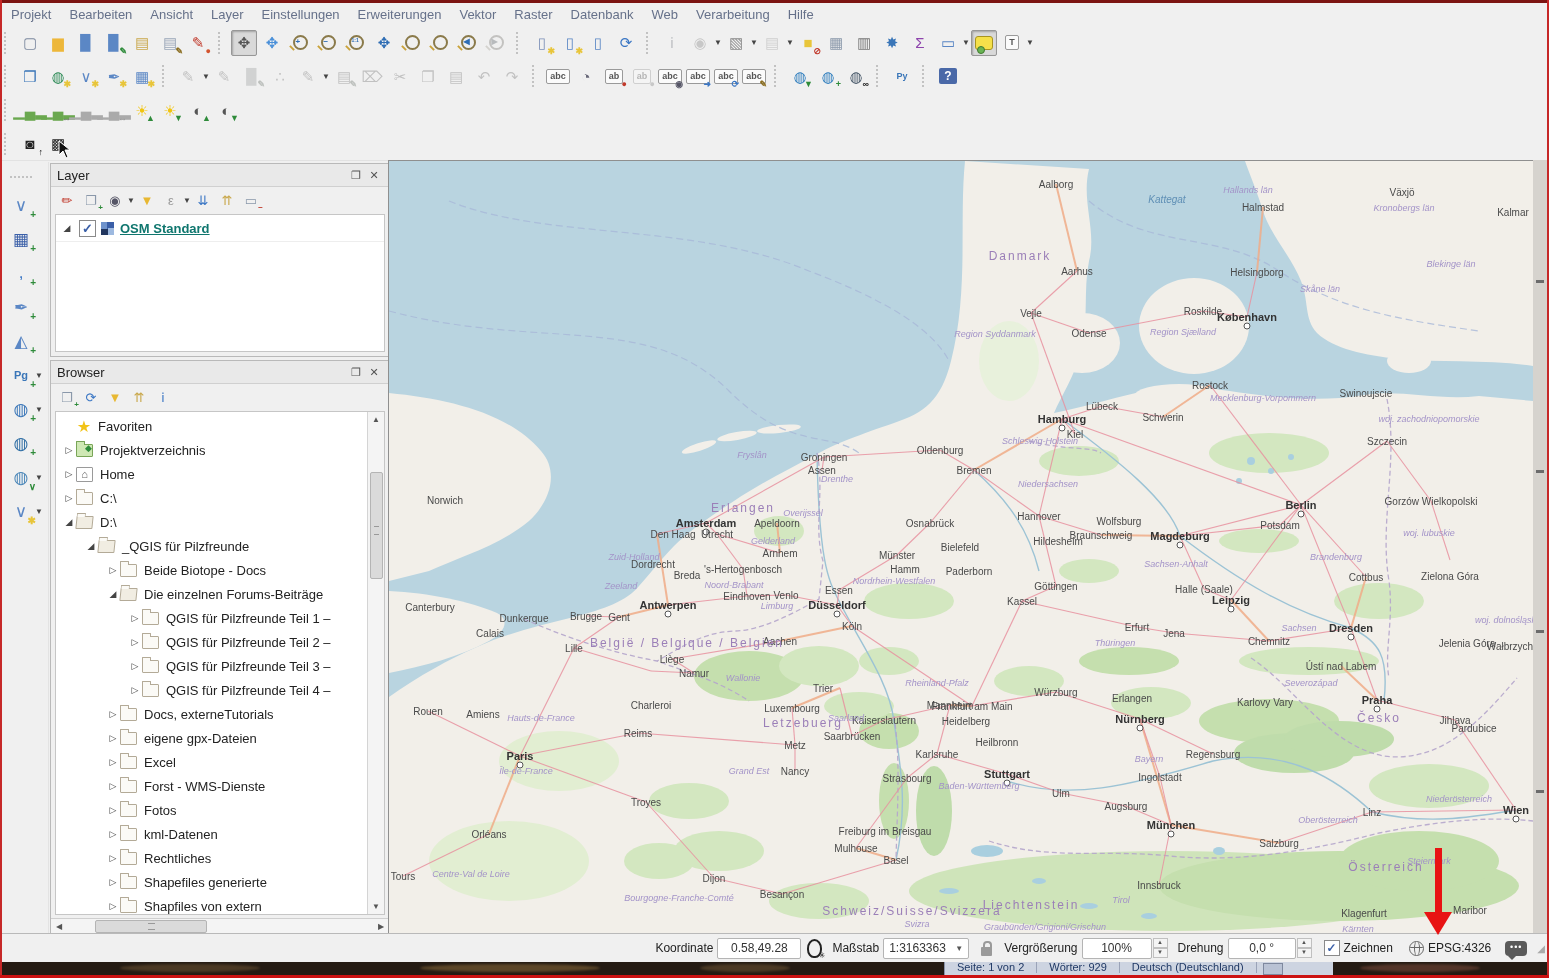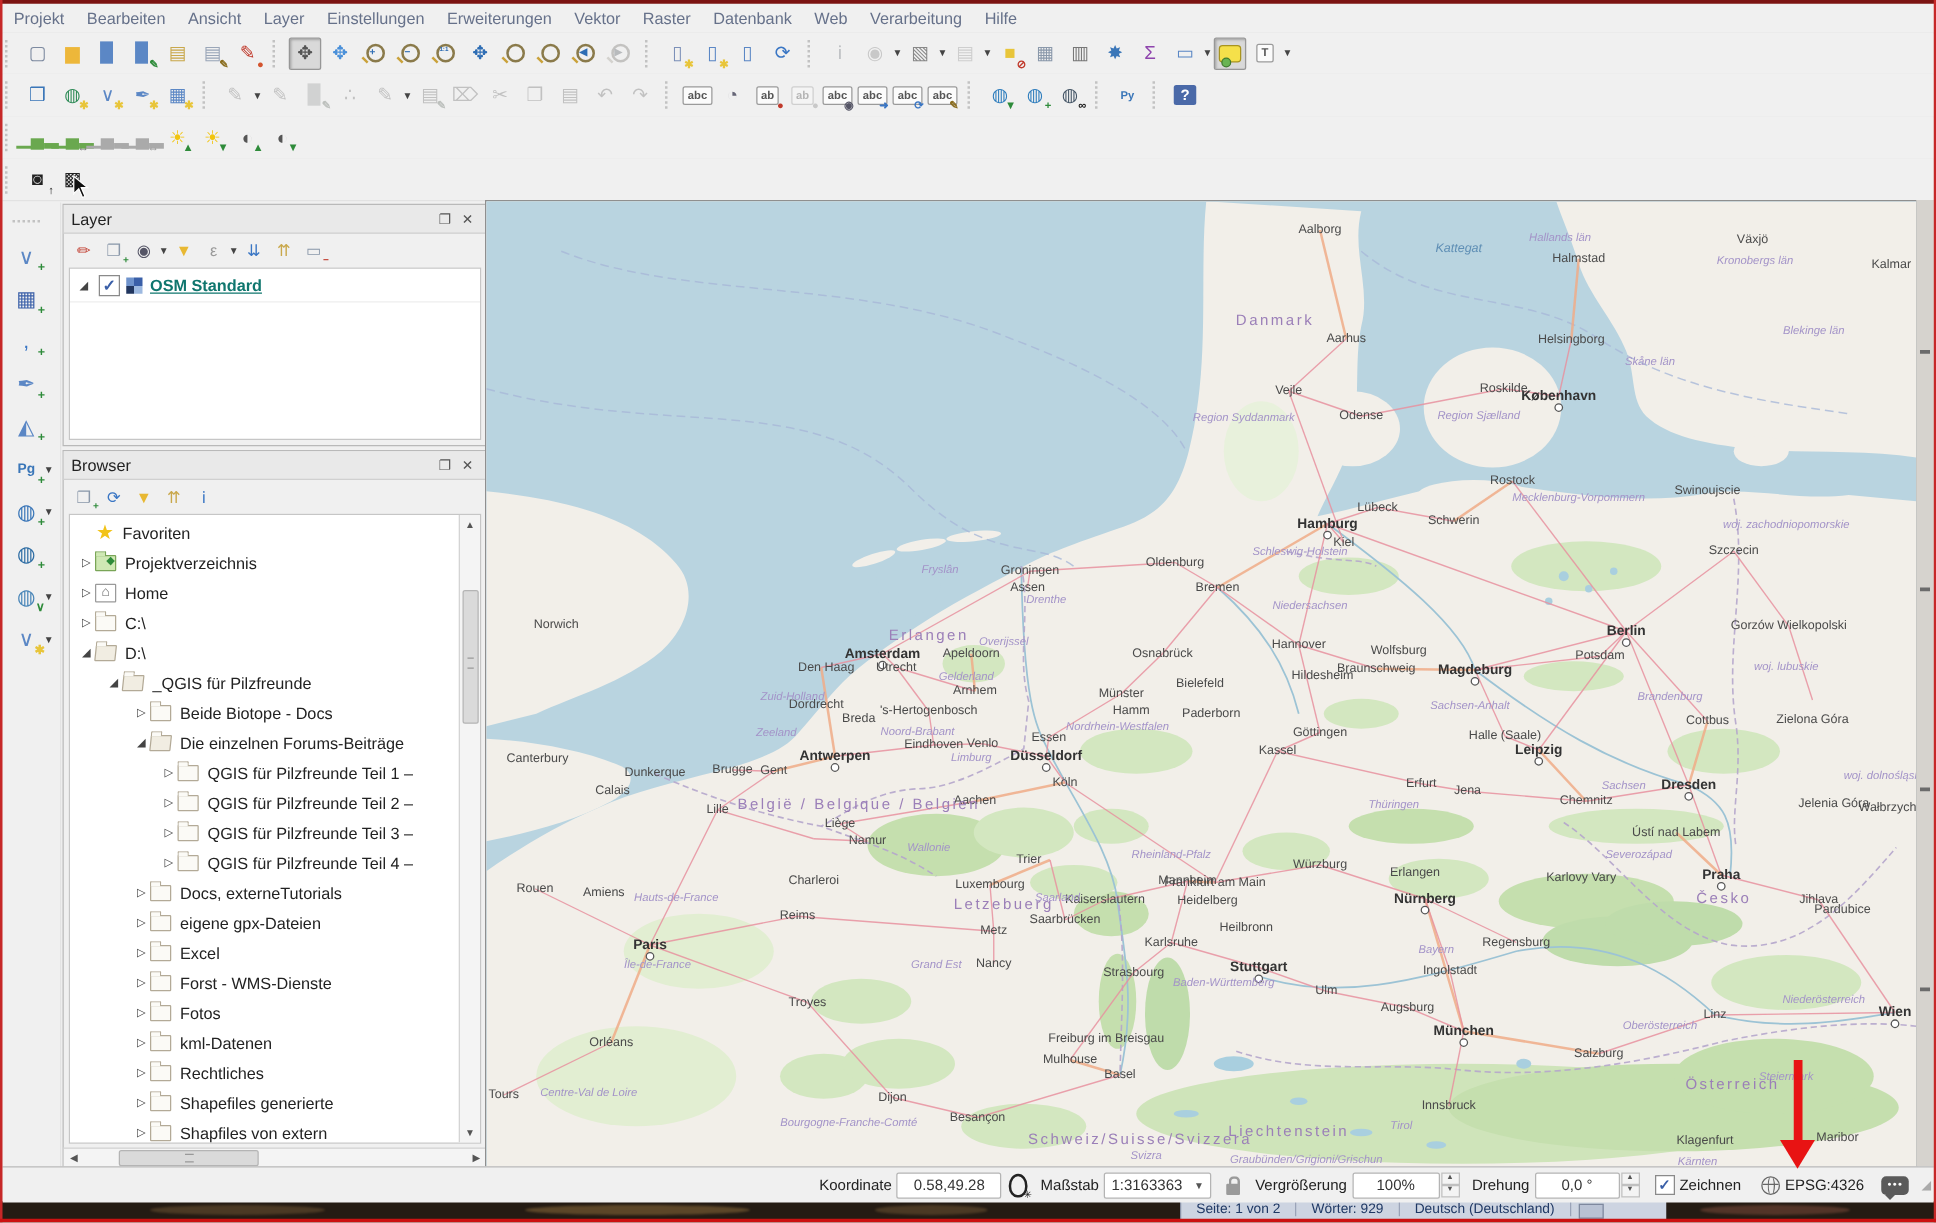--- a/index.html
+++ b/index.html
@@ -1010,21 +1010,21 @@
       <span class="mlabel mk-c" style="left: 41px; top: 446px;">Canterbury</span>
       <span class="mlabel mk-c" style="left: 101px; top: 472px;">Calais</span>
       <span class="mlabel mk-c" style="left: 135px; top: 457px;">Dunkerque</span>
       <span class="mlabel mk-c" style="left: 185px; top: 487px;">Lille</span>
       <span class="mlabel mk-c" style="left: 197px; top: 455px;">Brugge</span>
       <span class="mlabel mk-c" style="left: 230px; top: 456px;">Gent</span>
       <span class="mlabel mk-c" style="left: 262px; top: 510px; margin-top: 34px;">Charleroi</span>
       <span class="mlabel mk-c" style="left: 305px; top: 512px;">Namur</span>
       <span class="mlabel mk-c" style="left: 283px; top: 498px;">Liège</span>
       <span class="mlabel mk-c" style="left: 391px; top: 480px;">Aachen</span>
-      <span class="mlabel mk-c" style="left: 272px; top: 373px;">Den Haag</span>
+      <span class="mlabel mk-c" style="left: 284px; top: 373px;">Den Haag</span>
       <span class="mlabel mk-c" style="left: 328px; top: 373px;">Utrecht</span>
       <span class="mlabel mk-c" style="left: 264px; top: 403px;">Dordrecht</span>
       <span class="mlabel mk-c" style="left: 298px; top: 414px;">Breda</span>
       <span class="mlabel mk-c" style="left: 354px; top: 408px;">'s-Hertogenbosch</span>
       <span class="mlabel mk-c" style="left: 358px; top: 435px;">Eindhoven</span>
       <span class="mlabel mk-c" style="left: 397px; top: 434px;">Venlo</span>
       <span class="mlabel mk-c" style="left: 388px; top: 362px;">Apeldoorn</span>
       <span class="mlabel mk-c" style="left: 391px; top: 392px;">Arnhem</span>
       <span class="mlabel mk-c" style="left: 435px; top: 296px;">Groningen</span>
       <span class="mlabel mk-c" style="left: 433px; top: 309px;">Assen</span>

